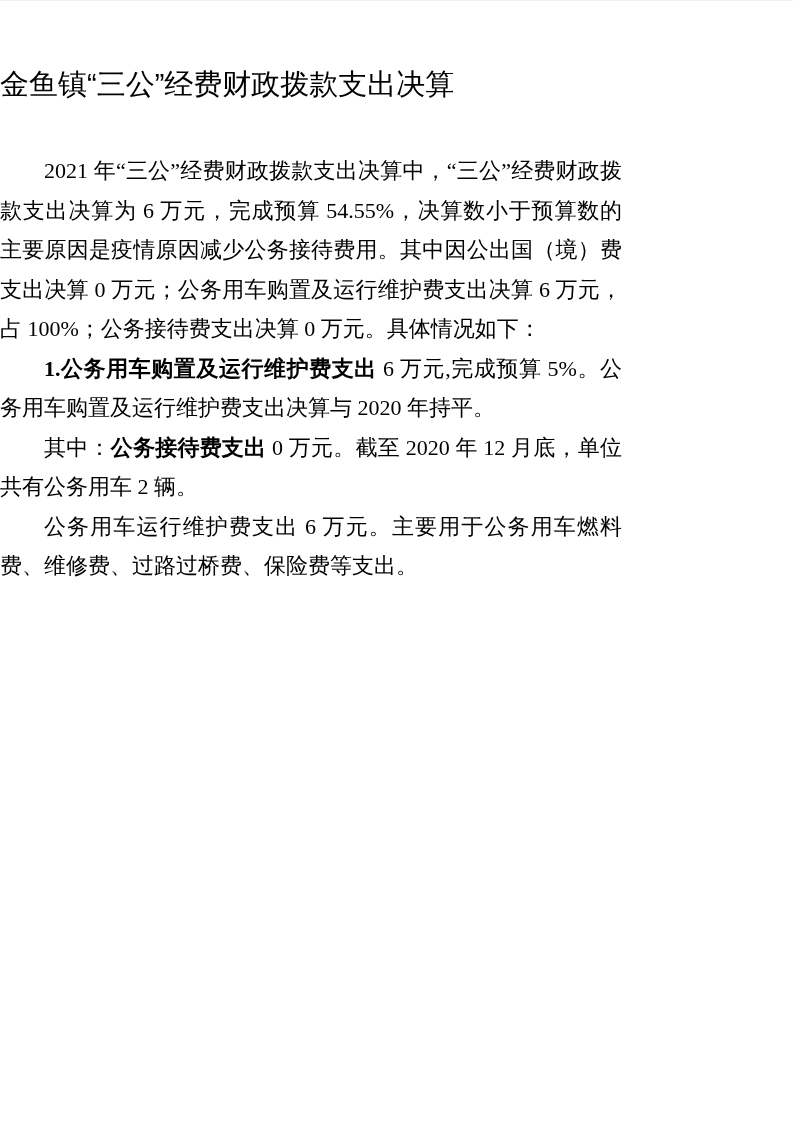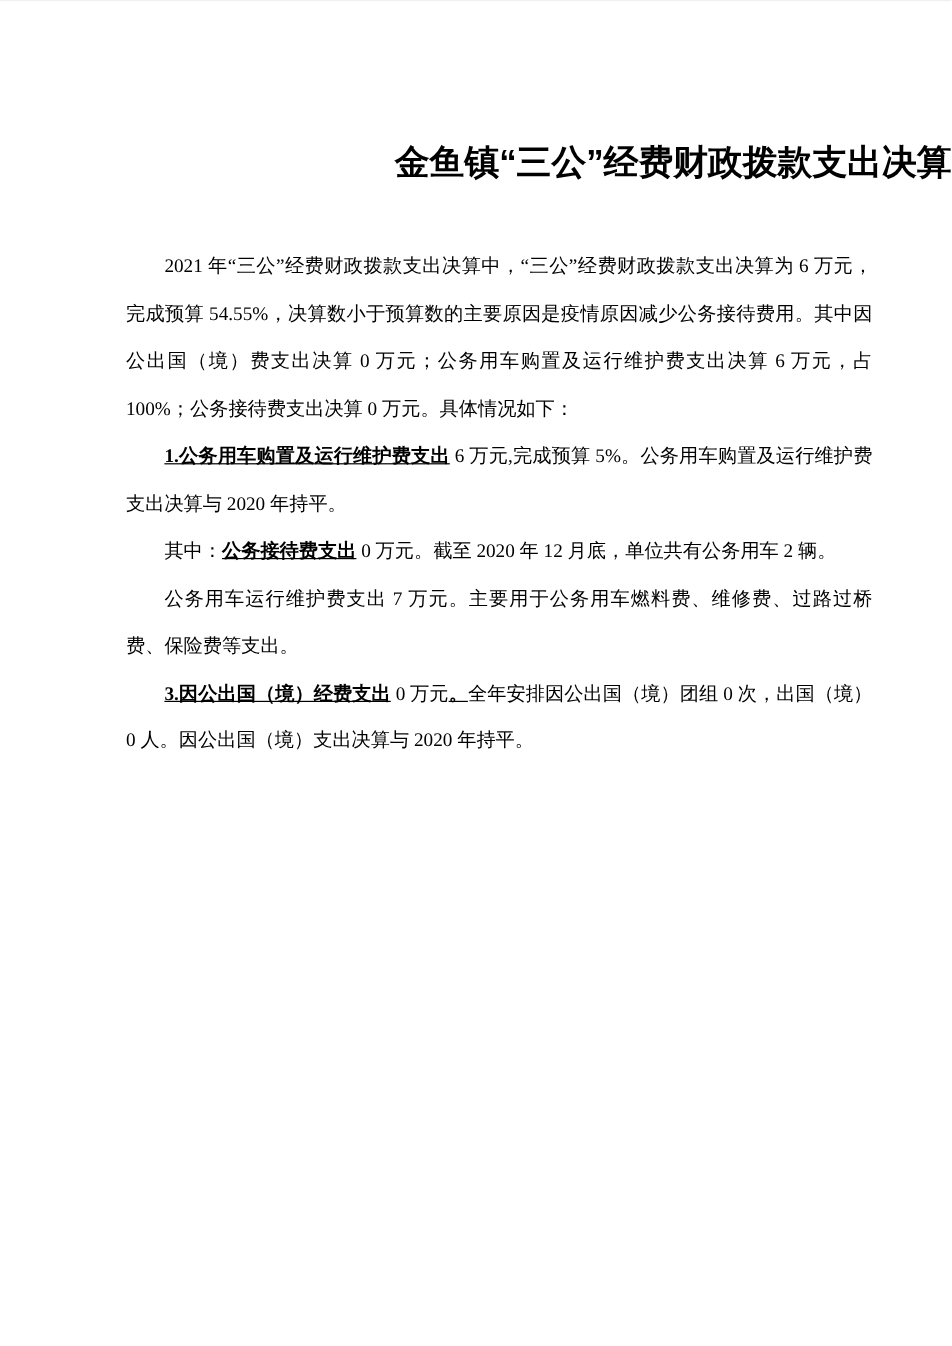--- a/index.html
+++ b/index.html
@@ -10,65 +10,62 @@
   .page {
     position: relative;
     width: 793px;
     height: 1122px;
     background: #ffffff;
     overflow: hidden;
     color: #000000;
     border-top: 1px solid #f0f0f0;
   }
   .doc-title {
-    margin-top: 114px;
-    text-align: right;
+    margin-top: 62px;
+    text-align: left;
     font-family: "Liberation Sans", "DejaVu Sans", sans-serif;
-    font-weight: bold;
+    font-weight: normal;
     font-size: 29px;
     line-height: 42px;
     color: #000000;
   }
   .doc-body {
     margin-top: 46px;
-    margin-left: 105px;
     width: 622px;
     font-family: "Liberation Serif", "DejaVu Serif", serif;
-    font-size: 16px;
+    font-size: 22px;
     line-height: 39.5px;
     text-align: justify;
     text-justify: inter-ideograph;
     color: #000000;
   }
   .doc-body p {
     margin: 0;
     padding: 0;
     text-indent: 2em;
   }
   .run-bold {
     font-weight: bold;
-    text-decoration: underline;
   }
 </style>
 </head>
 <body>
 
 <div class="page">
 
   <div class="doc-title">
     <div>金鱼镇“三公”经费财政拨款支出决算</div>
   </div>
 
   <div class="doc-body">
 
     <p><span>2021 年“三公”经费财政拨款支出决算中，“三公”经费财政拨款支出决算为 6 万元，完成预算 54.55%，决算数小于预算数的主要原因是疫情原因减少公务接待费用。其中因公出国（境）费支出决算 0 万元；公务用车购置及运行维护费支出决算 6 万元，占 100%；公务接待费支出决算 0 万元。具体情况如下：</span></p>
 
     <p><span class="run-bold">1.公务用车购置及运行维护费支出</span><span> 6 万元,完成预算 5%。公务用车购置及运行维护费支出决算与 2020 年持平。</span></p>
 
     <p><span>其中：</span><span class="run-bold">公务接待费支出</span><span> 0 万元。截至 2020 年 12 月底，单位共有公务用车 2 辆。</span></p>
 
-    <p><span>公务用车运行维护费支出 7 万元。主要用于公务用车燃料费、维修费、过路过桥费、保险费等支出。</span></p>
+    <p><span>公务用车运行维护费支出 6 万元。主要用于公务用车燃料费、维修费、过路过桥费、保险费等支出。</span></p>
 
 
-    <p><span class="run-bold">3.因公出国（境）经费支出</span><span> 0 万元</span><span class="run-bold">。</span><span>全年安排因公出国（境）团组 0 次，出国（境）0 人。因公出国（境）支出决算与 2020 年持平。</span></p>
 
   </div>
 </div>
 
 </body></html>

